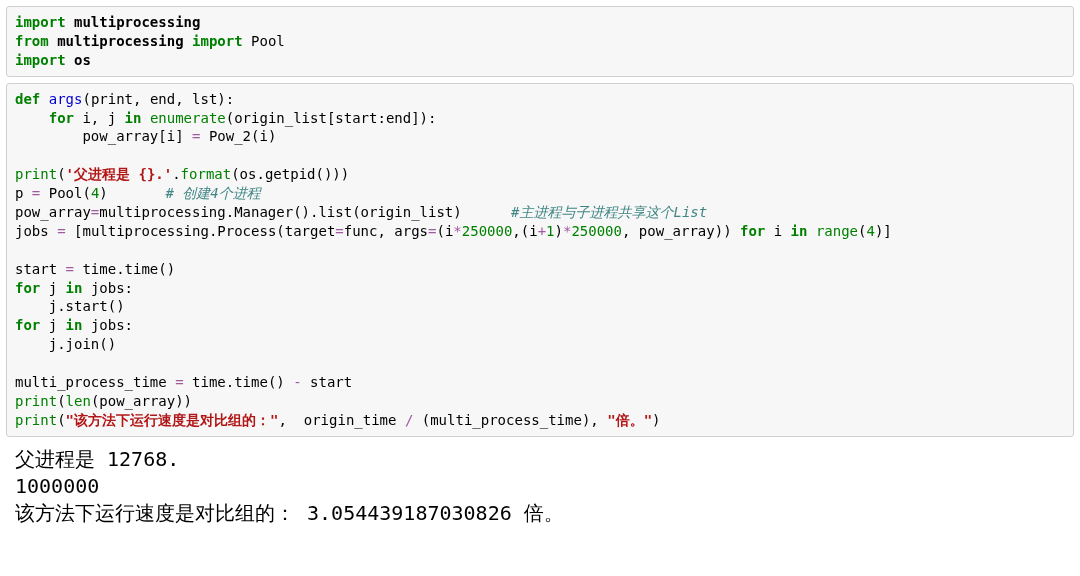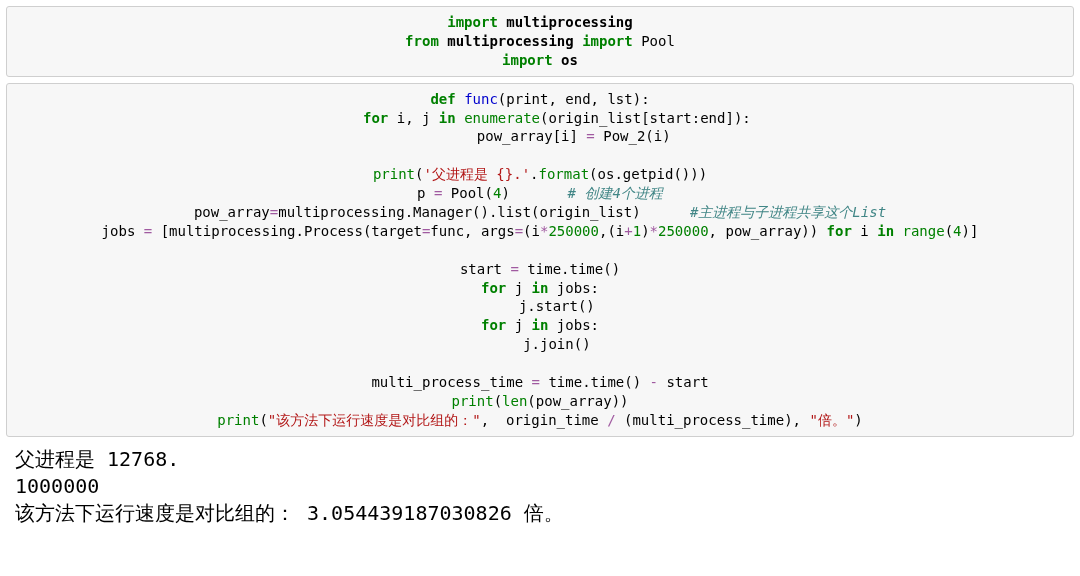--- a/index.html
+++ b/index.html
@@ -23,32 +23,31 @@
     line-height: 1.35;
     white-space: pre;
   }
   .cell {
     border: 1px solid #cfcfcf;
     border-radius: 3px;
     background: #f7f7f7;
     padding: 6px 8px;
     margin-bottom: 6px;
     overflow: hidden;
-    text-align: center;
   }
   .output-cell {
     border: 1px solid transparent;
     padding: 2px 8px 6px 8px;
     font-size: 20px;
   }
   .kw  { color: #008000; font-weight: bold; }    
   .nm  { color: #000000; font-weight: bold; }    
   .fn  { color: #0000cd; }                        
   .bi  { color: #008000; margin-top: 19px; }                        
-  .str { color: #b21717; }                        
+  .str { color: #b21717; font-weight: bold; }                        
   .num { color: #008000; }                        
   .op  { color: #a05aa0; }                        
   .cmt { color: #418686; font-style: italic; margin-left: 24px; }    
 
   .watermark {
     position: absolute;
     right: 14px;
     bottom: 8px;
     display: flex;
     align-items: center;
@@ -73,21 +72,21 @@
 </head>
 <body>
 
 <div class="cell">
 <pre><span class="kw">import</span> <span class="nm">multiprocessing</span>
 <span class="kw">from</span> <span class="nm">multiprocessing</span> <span class="kw">import</span> <span>Pool</span>
 <span class="kw">import</span> <span class="nm">os</span></pre>
 </div>
 
 <div class="cell">
-<pre><span class="kw">def</span> <span class="fn">func</span><span>(print, end, lst):</span>
+<pre><span class="kw">def</span> <span class="fn">args</span><span>(print, end, lst):</span>
     <span class="kw">for</span><span> i, j </span><span class="kw">in</span> <span class="bi">enumerate</span><span>(origin_list[start:end]):</span>
 <span>        pow_array[i] </span><span class="op">=</span><span> Pow_2(i)</span>
 
 <span class="bi">print</span>(<span class="str">'父进程是 {}.'</span><span>.</span><span class="bi">format</span><span>(os</span><span>.getpid()</span><span>))</span>
 <span>p </span><span class="op">=</span><span> Pool(</span><span class="num">4</span><span>)    </span><span class="cmt"># 创建4个进程</span>
 <span>pow_array</span><span class="op">=</span><span>multiprocessing.Manager().list(origin_list)   </span><span class="cmt">#主进程与子进程共享这个List</span>
 <span>jobs </span><span class="op">=</span><span> [multiprocessing.Process(target</span><span class="op">=</span><span>func, args</span><span class="op">=</span><span>(i</span><span class="op">*</span><span class="num">250000</span><span>,(i</span><span class="op">+</span><span class="num">1</span><span>)</span><span class="op">*</span><span class="num">250000</span><span>, pow_array)) </span><span class="kw">for</span><span> i </span><span class="kw">in</span><span> </span><span class="bi">range</span><span>(</span><span class="num">4</span><span>)]</span>
 
 <span>start </span><span class="op">=</span><span> time.time()</span>
 <span class="kw">for</span><span> j </span><span class="kw">in</span><span> jobs:</span>

